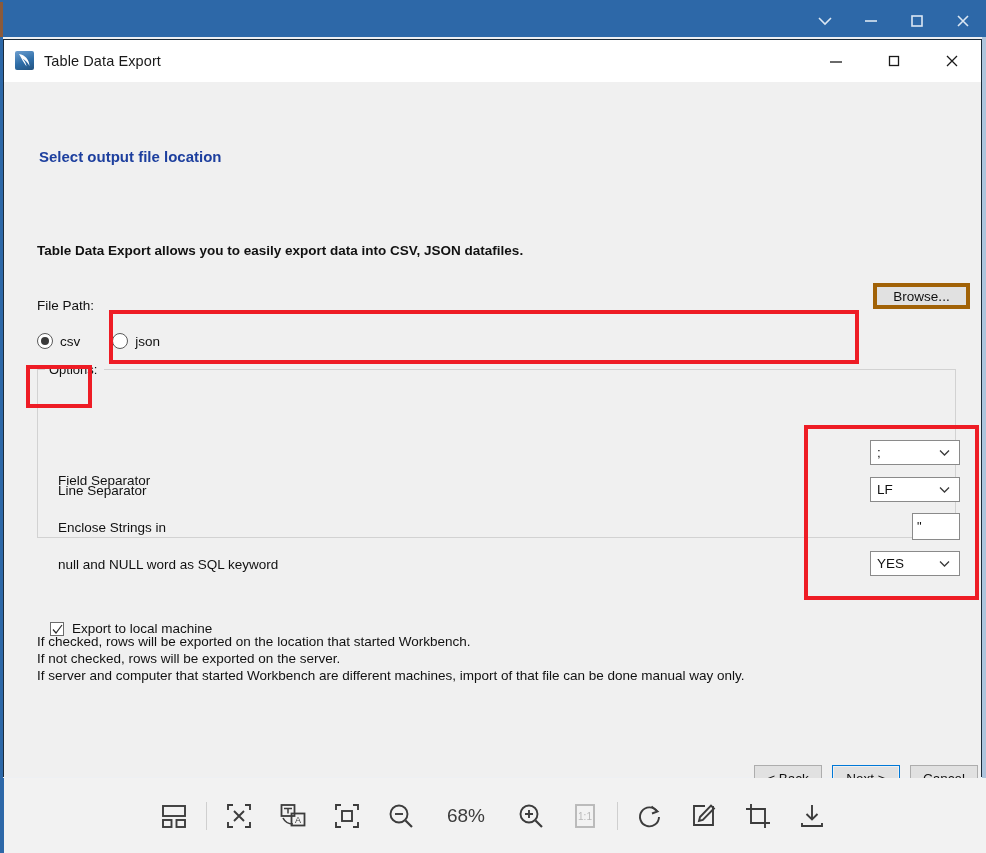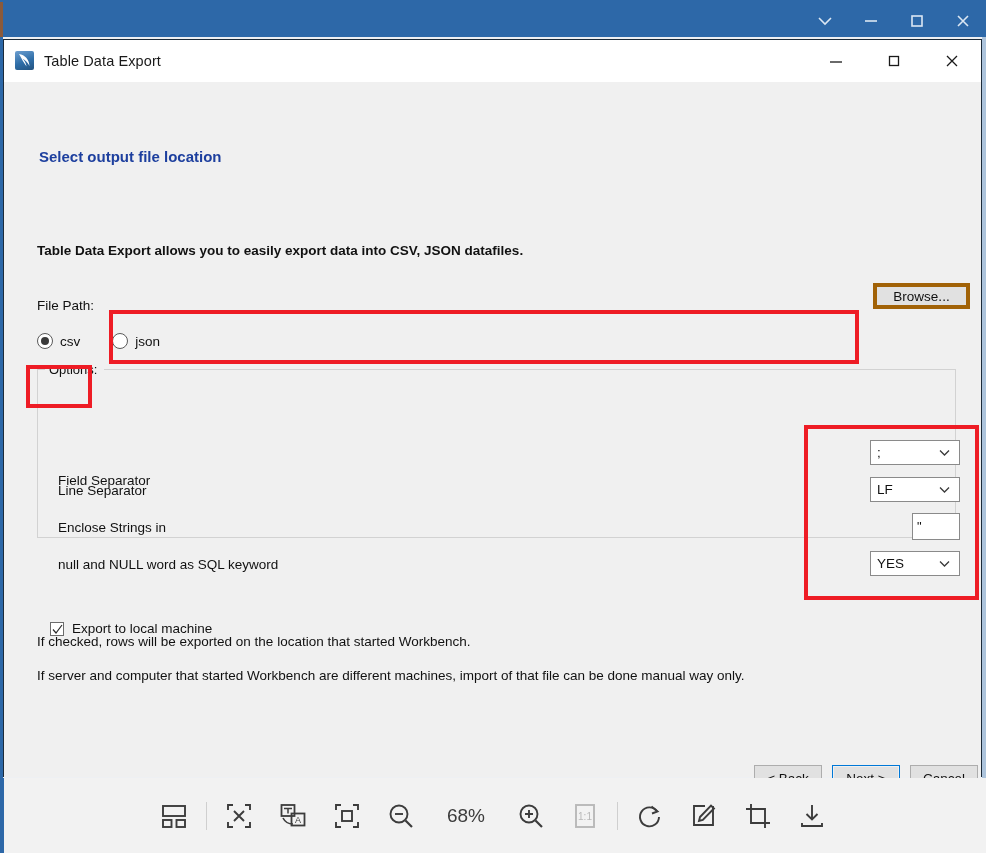--- a/index.html
+++ b/index.html
@@ -477,20 +477,21 @@
       <div class="chk-row">
         <span class="chk-box">
           <svg width="11" height="11" viewBox="0 0 11 11">
               <path d="M1 5.5 L4 9 L10 1" fill="none" stroke="#2b2b2b" stroke-width="1.2"></path>
             </svg>
         </span>
         <span class="chk-label">Export to local machine</span>
       </div>
 
       <div class="note n1">If checked, rows will be exported on the location that started Workbench.</div>
+      <div class="note n2">If not checked, rows will be exported on the server.</div>
       <div class="note n3">If server and computer that started Workbench are different machines, import of that file can be done manual way only.</div>
 
       <button class="btn back">&lt; Back</button>
       <button class="btn next">Next &gt;</button>
       <button class="btn cancel">Cancel</button>
 
       <div class="annot filepath"></div>
       <div class="annot csv"></div>
       <div class="annot opts"></div>
 

